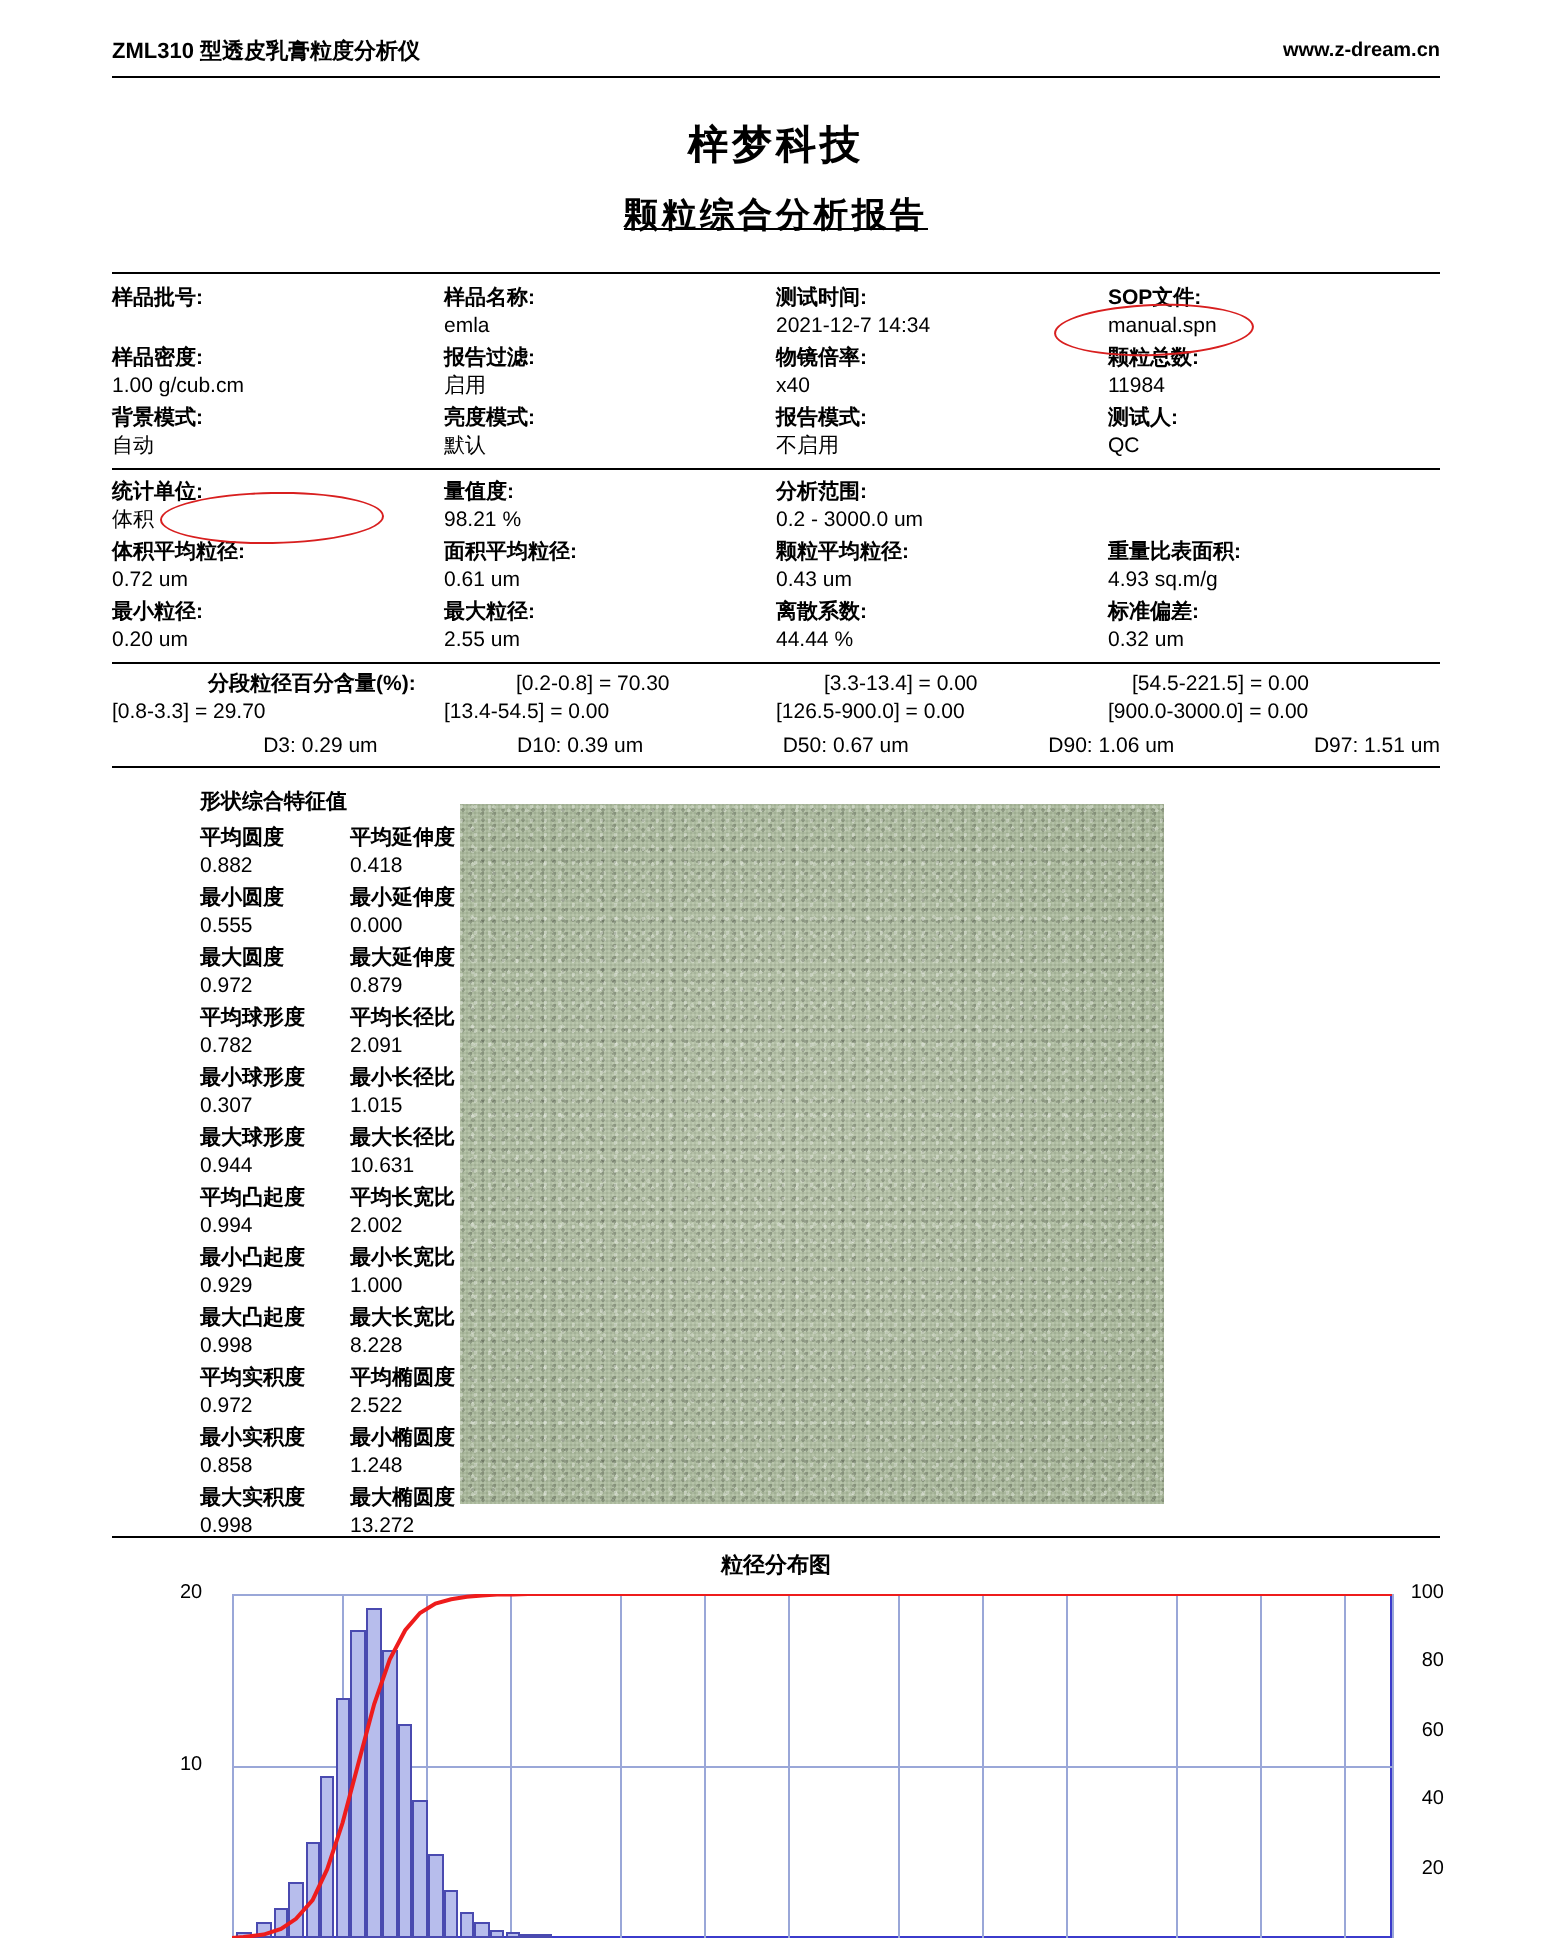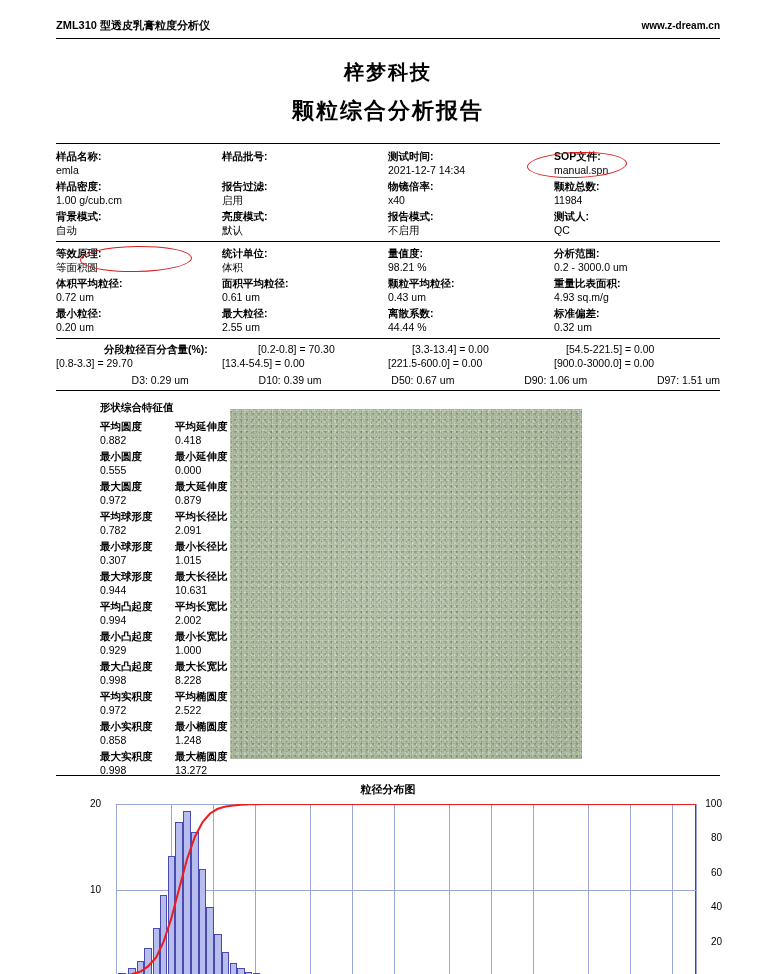--- a/index.html
+++ b/index.html
@@ -17,21 +17,21 @@
   
   .topbar {
     display:flex; justify-content:space-between; align-items:center;
     padding-top: 18px; font-size: 11px; font-weight: bold;
   }
   .topbar .right { font-size: 10px; }
   .hrule { border-top: 1px solid #000; margin-top: 5px; }
 
   .title-block { text-align:center; margin-top: 20px; }
   .title-block .t1 { font-size: 20px; font-weight: bold; font-family: "Liberation Serif", serif; letter-spacing: 2px; }
-  .title-block .t2 { font-size: 22px; font-weight: bold; font-family: "Liberation Serif", serif; letter-spacing: 2px; margin-top: 10px; }
+  .title-block .t2 { font-size: 17px; font-weight: bold; font-family: "Liberation Serif", serif; letter-spacing: 2px; margin-top: 10px; text-decoration: underline; }
 
   .rule2 { border-top: 1px solid #000; margin-top: 17px; }
 
   
   .info { margin-top: 4px; font-size: 10.5px; }
   .inforow { display: flex; }
   .cell { width: 25%; padding: 1px 0 1px 0; }
   .lbl { font-weight: bold; line-height: 14px; }
   .val { line-height: 14px; }
   .sect-rule { border-top: 1px solid #000; margin-top: 3px; margin-bottom: 3px; }
@@ -107,28 +107,28 @@
     <div class="t1">梓梦科技</div>
     <div class="t2">颗粒综合分析报告</div>
   </div>
 
   <div class="rule2"></div>
 
   <div class="info">
 
     <div class="inforow">
       <div class="cell">
+          <div class="lbl">样品批号:</div>
+          <div class="val"></div>
+        </div>
+      <div class="cell">
           <div class="lbl">样品名称:</div>
           <div class="val">emla</div>
         </div>
       <div class="cell">
-          <div class="lbl">样品批号:</div>
-          <div class="val"></div>
-        </div>
-      <div class="cell">
           <div class="lbl">测试时间:</div>
           <div class="val">2021-12-7 14:34</div>
         </div>
       <div class="cell">
           <div class="lbl">SOP文件:</div>
           <div class="val">manual.spn</div>
         </div>
     </div>
 
     <div class="inforow">
@@ -165,24 +165,20 @@
         </div>
       <div class="cell">
           <div class="lbl">测试人:</div>
           <div class="val">QC</div>
         </div>
     </div>
 
     <div class="sect-rule"></div>
 
     <div class="inforow">
-      <div class="cell">
-          <div class="lbl">等效原理:</div>
-          <div class="val">等面积圆</div>
-        </div>
       <div class="cell">
           <div class="lbl">统计单位:</div>
           <div class="val">体积</div>
         </div>
       <div class="cell">
           <div class="lbl">量值度:</div>
           <div class="val">98.21 %</div>
         </div>
       <div class="cell">
           <div class="lbl">分析范围:</div>
@@ -233,21 +229,21 @@
     <div class="pct">
       <div class="pctrow">
         <div class="c lblbold">分段粒径百分含量(%):</div>
         <div class="c">[0.2-0.8] = 70.30</div>
         <div class="c">[3.3-13.4] = 0.00</div>
         <div class="c">[54.5-221.5] = 0.00</div>
       </div>
       <div class="pctrow">
         <div class="c">[0.8-3.3] = 29.70</div>
         <div class="c">[13.4-54.5] = 0.00</div>
-        <div class="c">[221.5-600.0] = 0.00</div>
+        <div class="c">[126.5-900.0] = 0.00</div>
         <div class="c">[900.0-3000.0] = 0.00</div>
       </div>
     </div>
 
     <div class="drow">
       <div class="c">D3: 0.29  um</div>
       <div class="c">D10: 0.39  um</div>
       <div class="c">D50: 0.67  um</div>
       <div class="c">D90: 1.06  um</div>
       <div class="c">D97: 1.51  um</div>

